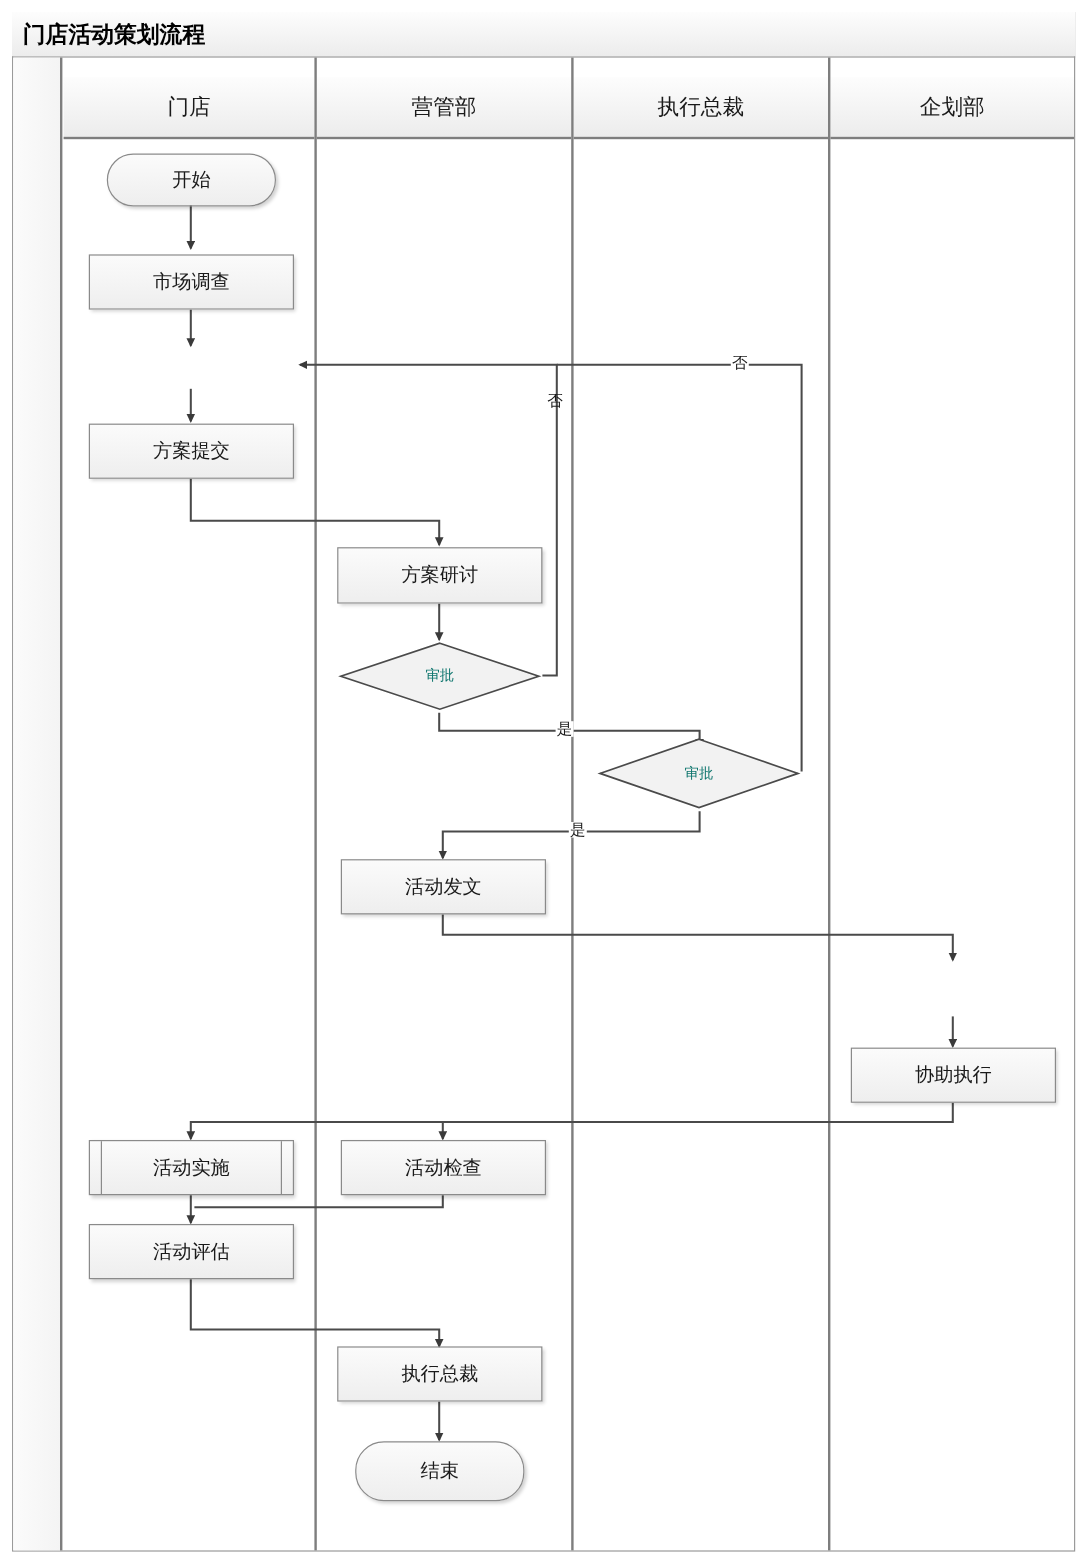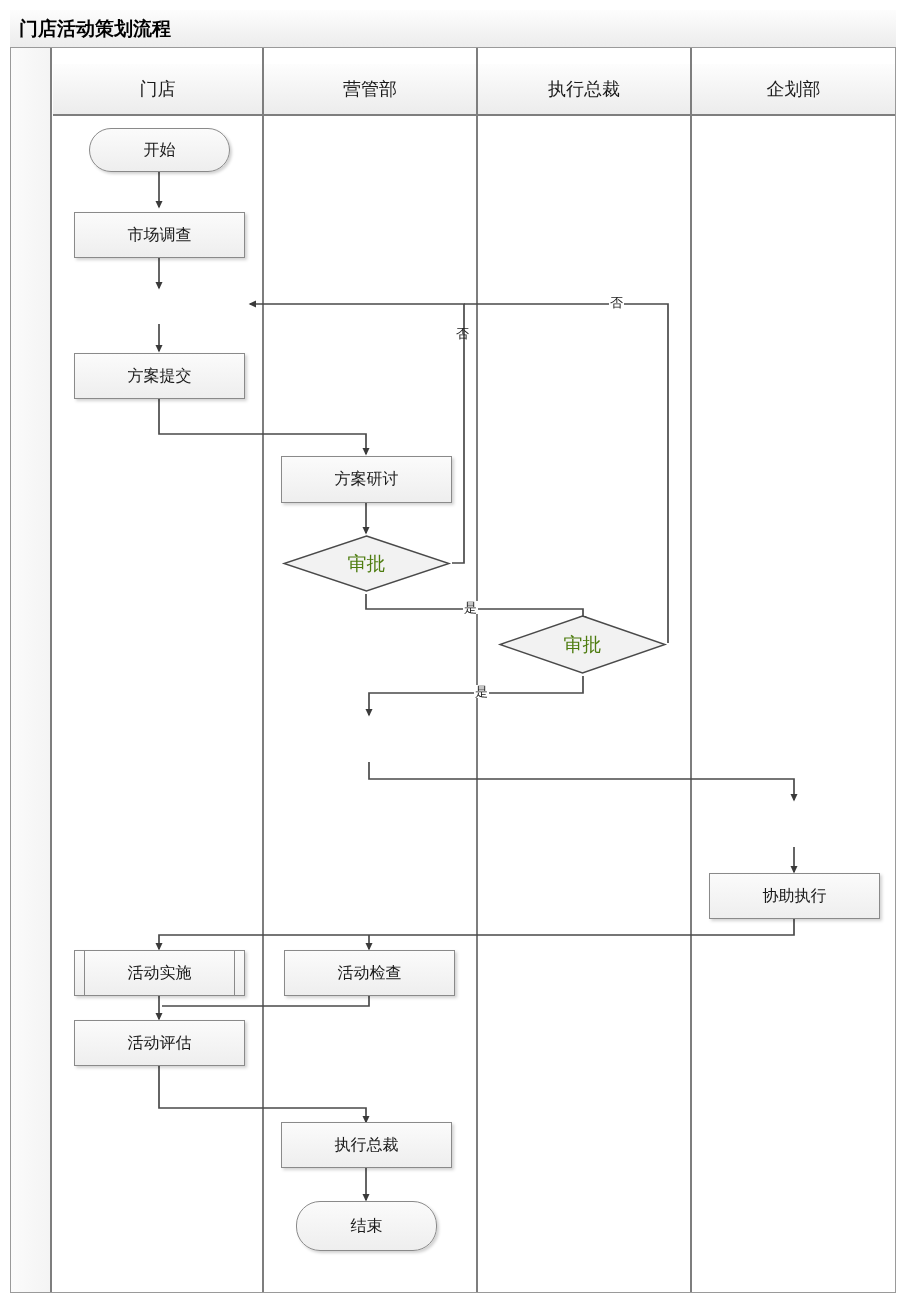--- a/index.html
+++ b/index.html
@@ -101,22 +101,22 @@
     bottom: 0;
     width: 0;
     border-left: 1px solid #8a8a8a;
   }
   .node.predefined::before { left: 9px; }
   .node.predefined::after  { right: 9px; }
 
   .diamond {
     position: absolute;
     box-sizing: border-box;
-    font-size: 19px;
-    color: #4d7c0f;
+    font-size: 12px;
+    color: #0f766e;
   }
   .diamond .dshape {
     position: absolute;
     left: 0; top: 0;
     width: 100%; height: 100%;
   }
   .diamond .dlabel {
     position: absolute;
     left: 0; top: 0;
     width: 100%; height: 100%;
@@ -246,20 +246,23 @@
     <span class="dlabel">审批</span>
   </div>
 
   <div class="diamond" style="left:497px; top:613px; width:171px; height:63px;">
     <svg class="dshape" viewBox="0 0 171 63" preserveAspectRatio="none">
       <polygon points="85.5,3 168,31.5 85.5,60 3,31.5" fill="#f2f2f2" stroke="#4a4a4a" stroke-width="1.4"></polygon>
     </svg>
     <span class="dlabel">审批</span>
   </div>
 
+  <div class="node" style="left:284px; top:716px; width:171px; height:46px;">
+    <span>活动发文</span>
+  </div>
 
 
   <div class="node" style="left:709px; top:873px; width:171px; height:46px;">
     <span>协助执行</span>
   </div>
 
   <div class="node predefined" style="left:74px; top:950px; width:171px; height:46px;">
     <span>活动实施</span>
   </div>
 

